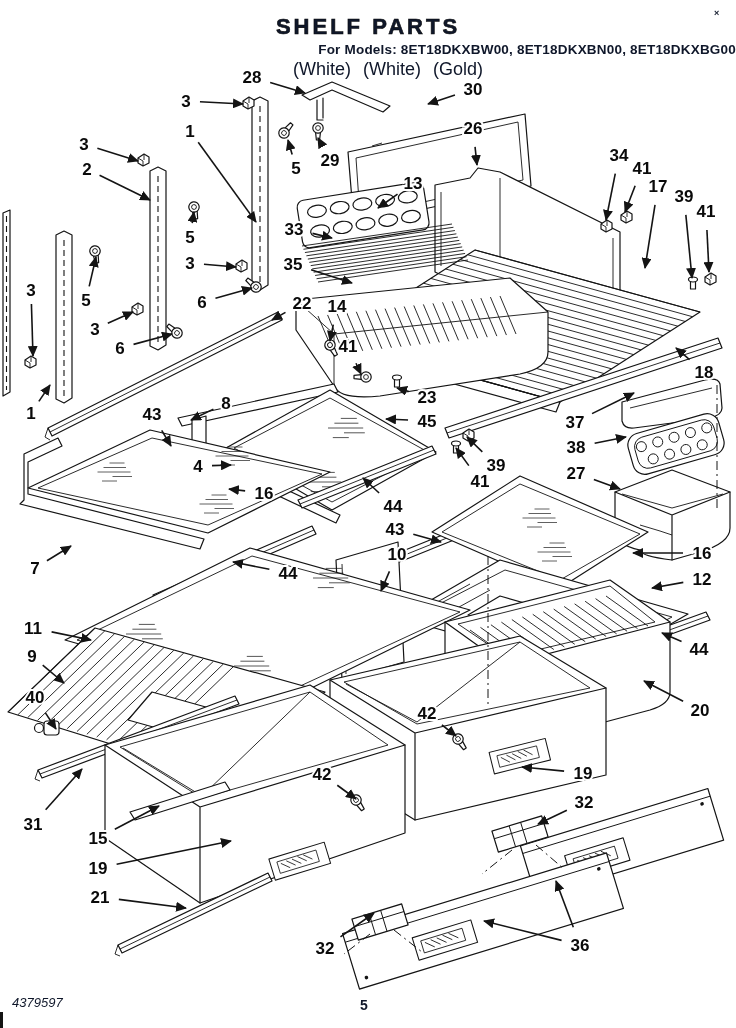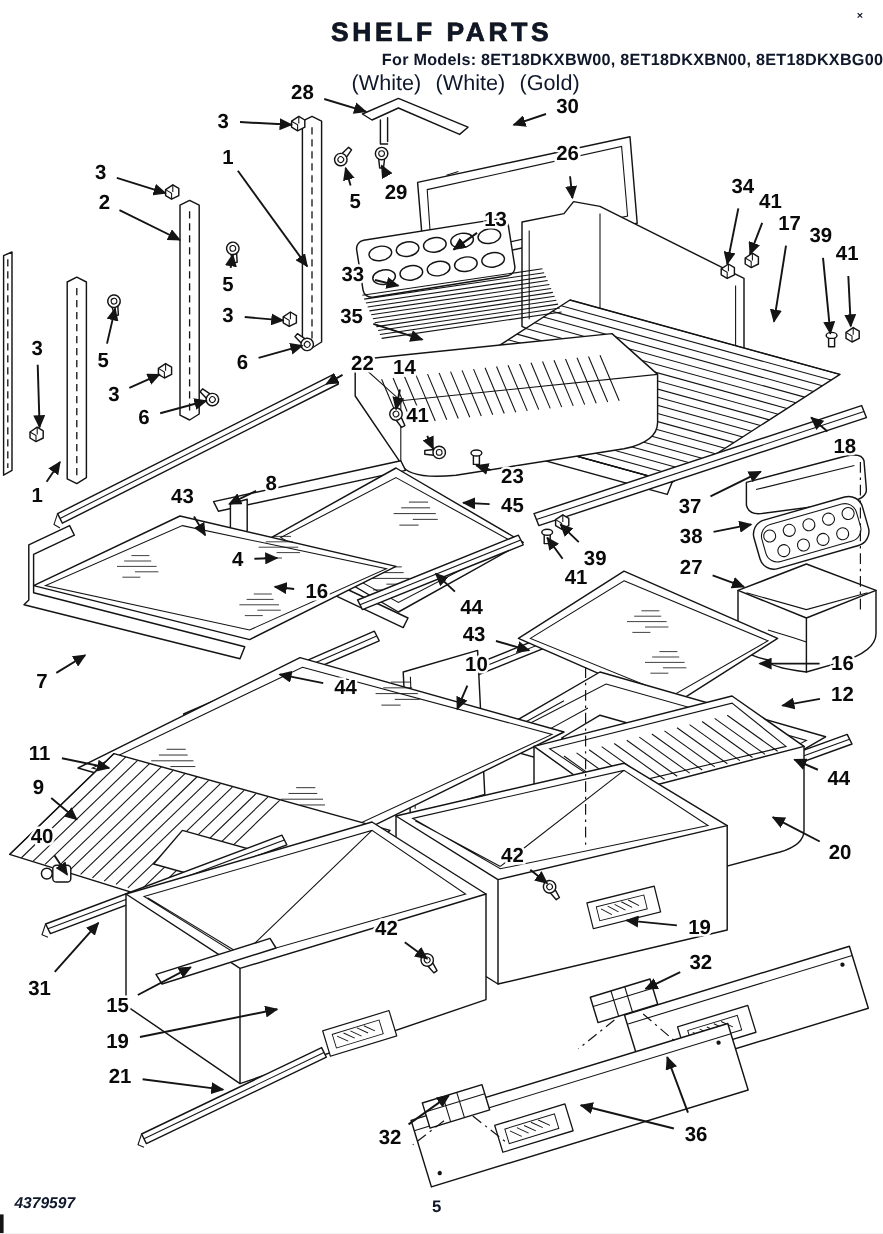--- a/index.html
+++ b/index.html
@@ -2,21 +2,21 @@
 <html><head>
 <meta charset="utf-8">
 <style>
   html,body{margin:0;padding:0;background:#e8e8e8;}
   #page{position:relative;width:736px;height:1028px;background:#ffffff;overflow:hidden;
         font-family:"Liberation Sans",sans-serif;color:#0f172a;}
   .hdr{position:absolute;left:0;width:736px;text-align:center;font-weight:700;}
   #title{top:14px;font-size:22px;letter-spacing:3px;-webkit-text-stroke:.6px #0a0a0a;}
   #models{top:42px;font-size:13.5px;letter-spacing:.2px;text-align:right;}
   .finish{position:absolute;top:59px;transform:translateX(-50%);font-weight:400;font-size:18px;}
-  #doc-number{position:absolute;left:12px;top:995px;font-weight:700;font-style:italic;font-size:13px;}
+  #doc-number{position:absolute;left:12px;top:995px;font-weight:400;font-style:italic;font-size:13px;}
   #page-number{position:absolute;left:360px;top:997px;font-weight:700;font-size:14px;}
   #corner-mark{position:absolute;left:714px;top:8px;font-weight:700;font-size:9px;}
   svg{position:absolute;left:0;top:0;}
   .ink{stroke:#141414;fill:none;stroke-width:1.2;stroke-linejoin:round;stroke-linecap:round;}
   .wh{stroke:#141414;fill:#ffffff;stroke-width:1.2;stroke-linejoin:round;}
   .thin{stroke:#141414;fill:none;stroke-width:.9;}
   .dashslot{stroke:#141414;fill:none;stroke-width:1.1;stroke-dasharray:6,4;}
   .dashdot{stroke:#141414;fill:none;stroke-width:1;stroke-dasharray:9,4,2,4;}
   .callout{font:700 17px "Liberation Sans",sans-serif;text-anchor:middle;dominant-baseline:central;
            fill:#0a0a0a;stroke:#ffffff;stroke-width:4px;paint-order:stroke;}

